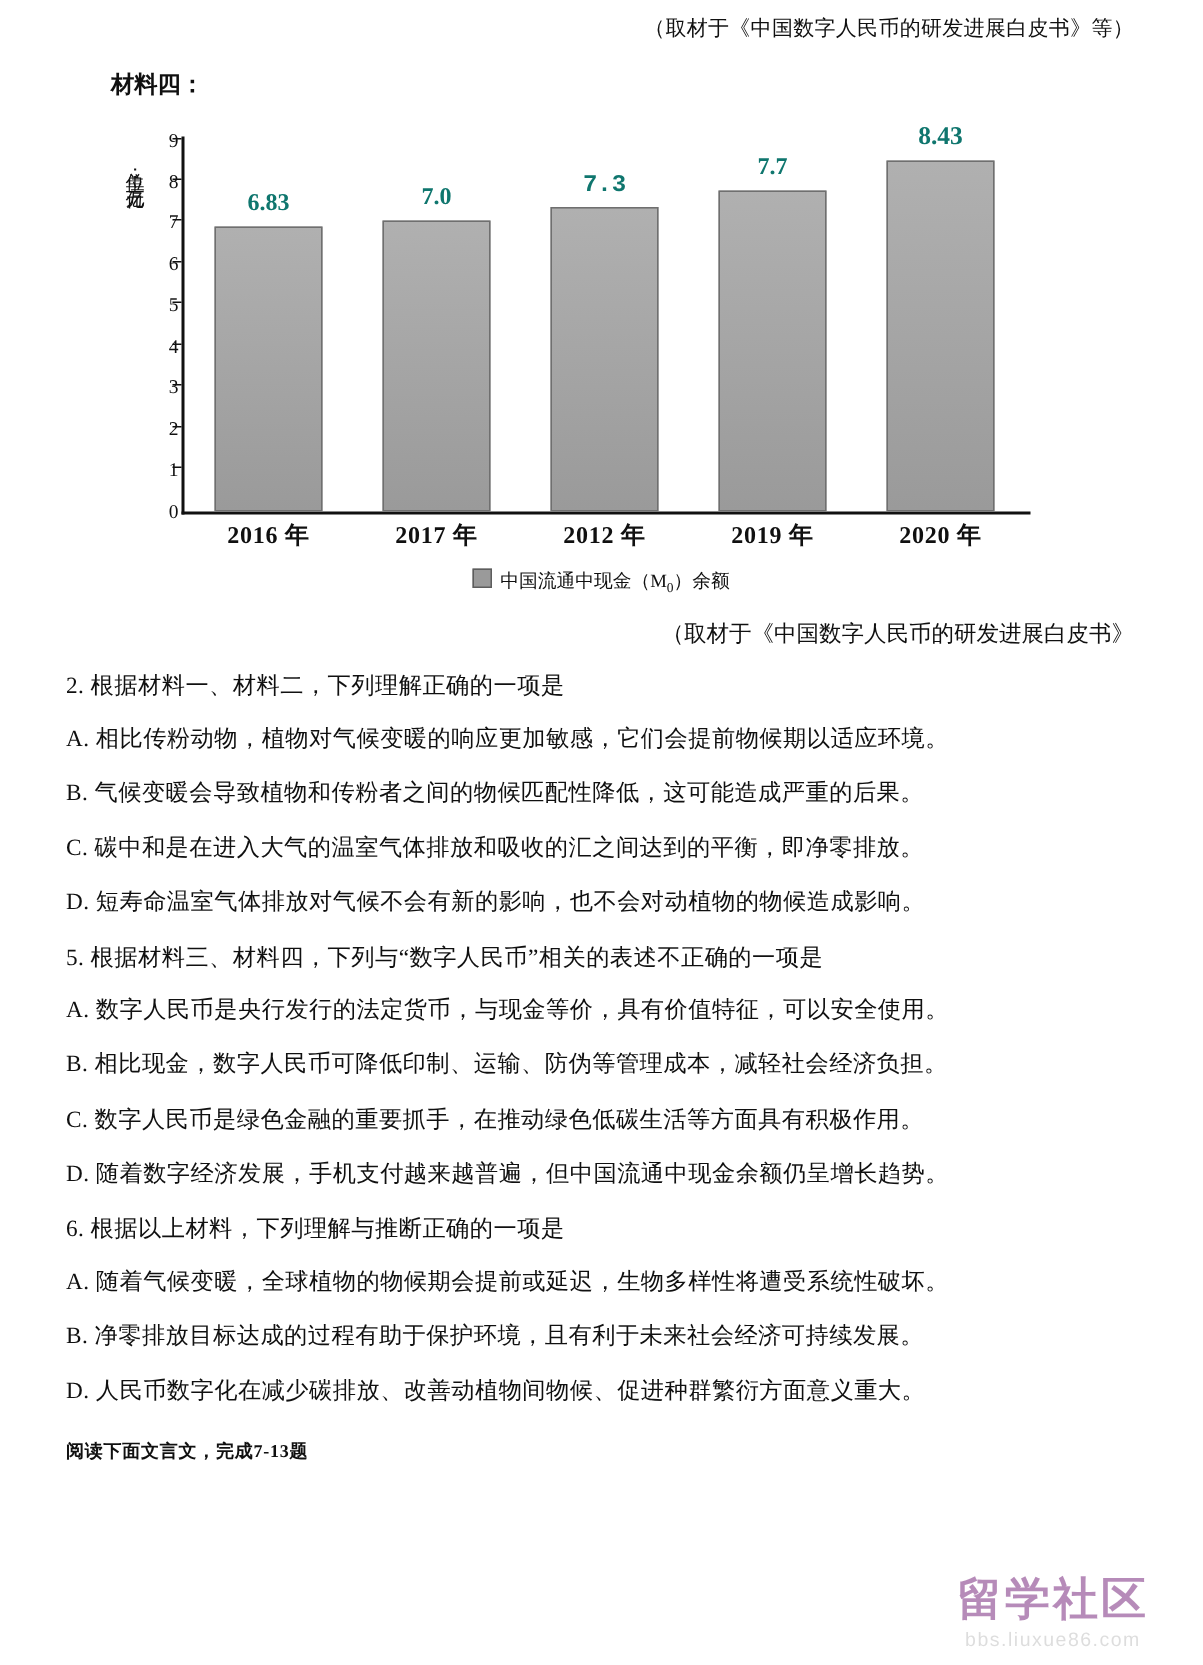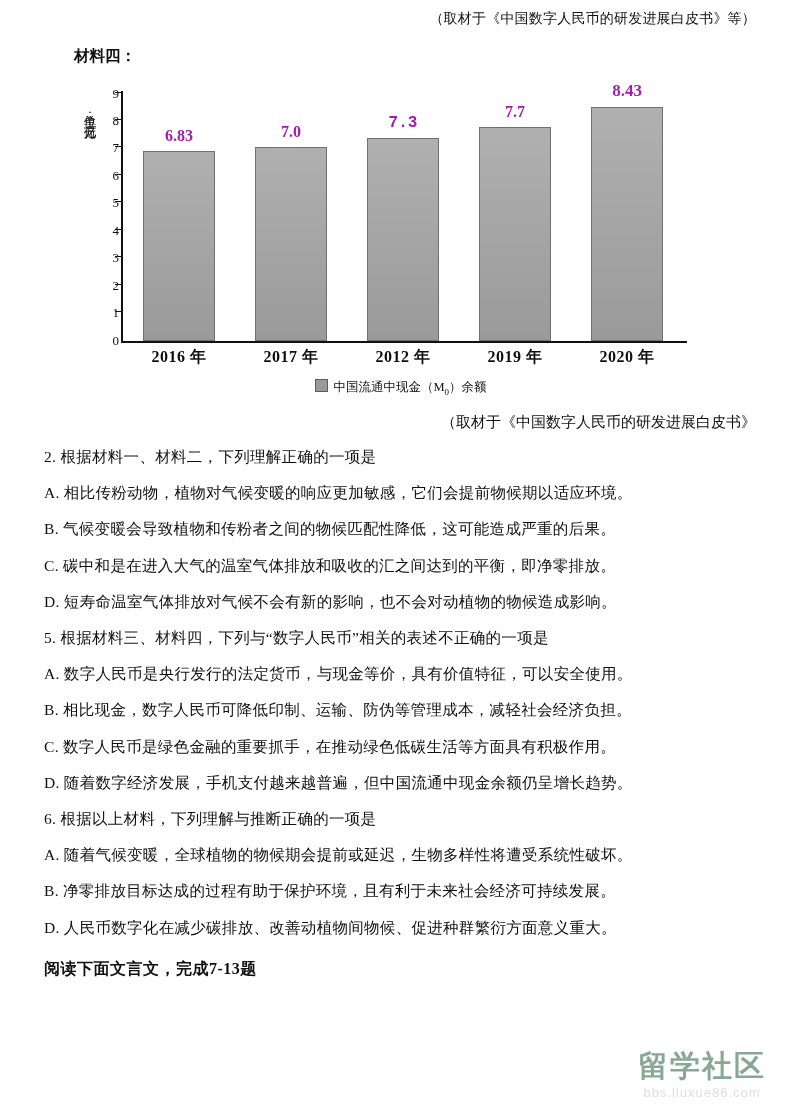--- a/index.html
+++ b/index.html
@@ -119,21 +119,21 @@
     box-sizing: border-box;
     background-image: linear-gradient(180deg, #b0b0b0 0%, #9a9a9a 100%);
   }
   .bar-label {
     position: absolute;
     left: 50%;
     transform: translateX(-50%);
     font-size: 16px;
     font-weight: bold;
     font-family: "Liberation Serif", serif;
-    color: #a21caf;
+    color: #0f766e;
     white-space: nowrap;
   }
   .bar-label.big {
     font-size: 17px;
   }
   .xlabels {
     position: absolute;
     left: 52px;
     top: 264px;
     width: 564px;
@@ -181,37 +181,37 @@
     letter-spacing: 0.3px;
   }
   .q-opt {
     margin-top: 13px;
     font-size: 15.5px;
     letter-spacing: 0.3px;
     line-height: 1.5;
   }
   .sect-title {
     margin-top: 20px;
-    font-size: 16px;
+    font-size: 12px;
     font-weight: bold;
     letter-spacing: 0.5px;
   }
   
   .watermark {
     position: absolute;
     right: 36px;
     bottom: 20px;
     text-align: center;
     opacity: 0.5;
     user-select: none;
   }
   .wm-main {
     font-size: 30px;
     font-weight: bold;
-    color: #14532d;
+    color: #701a75;
     letter-spacing: 2px;
     font-family: "Liberation Sans", sans-serif;
     margin-top: 16px;
   }
   .wm-sub {
     font-size: 13px;
     color: #bdbdbd;
     letter-spacing: 1px;
     font-family: "Liberation Sans", sans-serif;
     margin-top: -2px;

